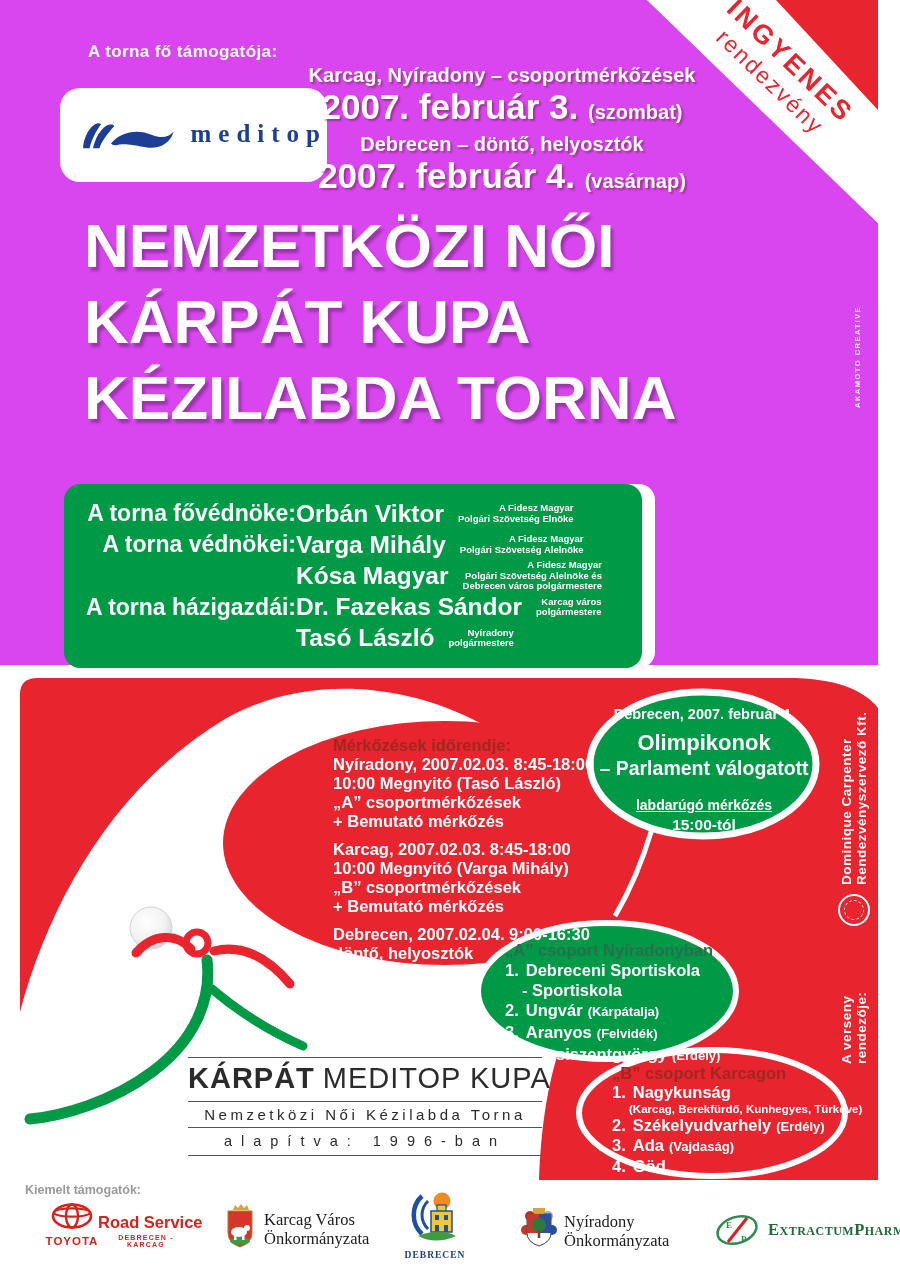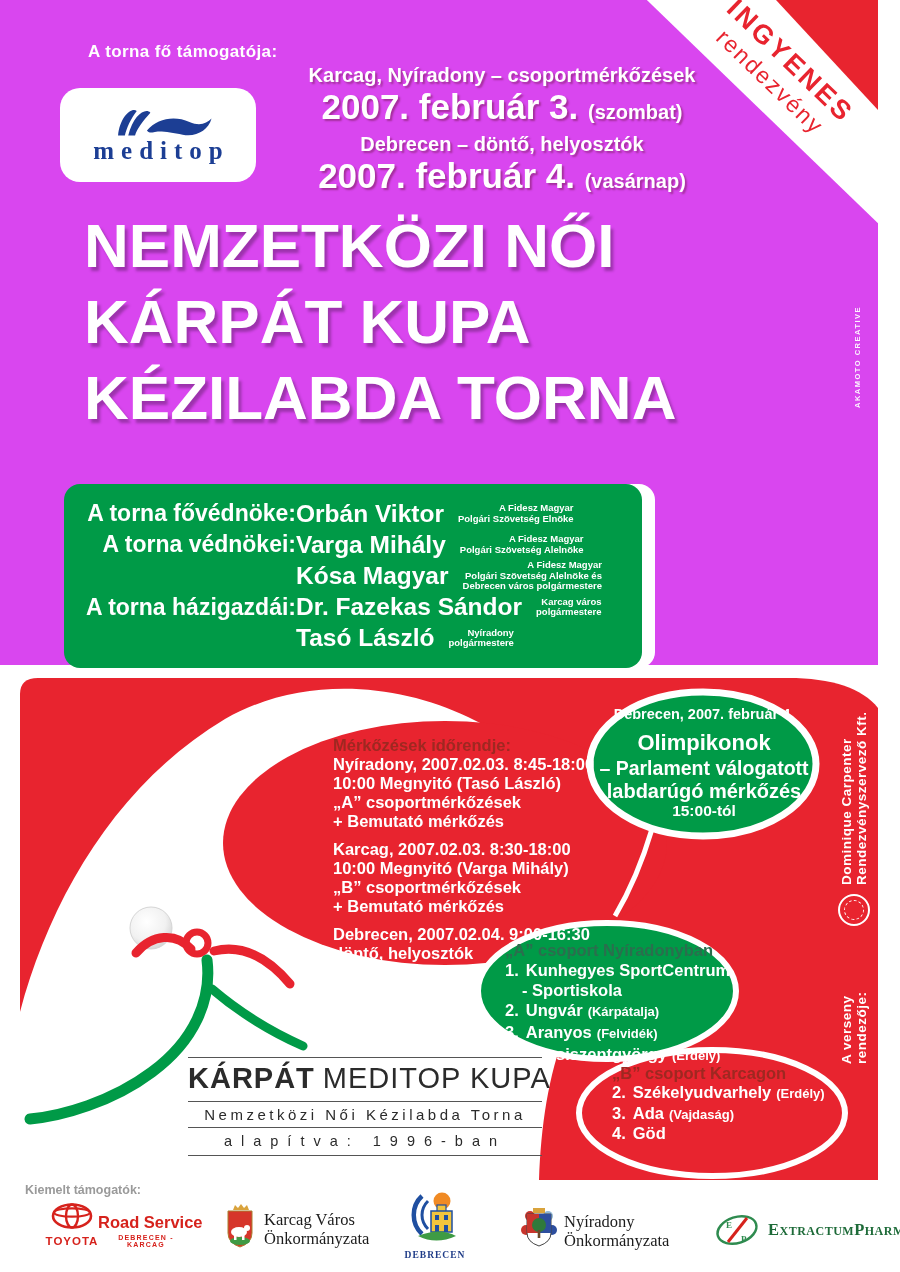--- a/index.html
+++ b/index.html
@@ -2,22 +2,22 @@
 <html><head>
 <meta charset="utf-8">
 <style>
   html,body{margin:0;padding:0;background:#ffffff;}
   .poster{position:relative;width:900px;height:1272px;background:#ffffff;overflow:hidden;
           font-family:"Liberation Sans",sans-serif;}
 
   
   .red-top{position:absolute;left:0;top:0;width:878px;height:665px;background:#d946ef;overflow:hidden;}
   .supporter-label{position:absolute;left:88px;top:42px;color:#fff;font-weight:bold;font-size:17px;letter-spacing:.4px;}
-  .meditop-box{position:absolute;left:60px;top:88px;width:196px;height:94px;background:#fff;border-radius:20px;
-               display:flex;flex-direction:column;align-items:center;justify-content:center;}
+  .meditop-box{position:absolute;left:60px;top:88px;width:267px;height:94px;background:#fff;border-radius:20px;
+               display:flex;flex-direction:row;align-items:center;justify-content:center;}
   .meditop-waves{width:140px;height:34px;}
   .meditop-word{font-family:"Liberation Serif",serif;color:#1C3E94;font-size:25px;font-weight:bold;
                 letter-spacing:7px;padding-left:7px;margin-top:-2px;}
 
   .dates{position:absolute;left:292px;top:62px;width:420px;text-align:center;color:#fff;
          text-shadow:2px 2px 2px rgba(70,0,0,.35);}
   .d-small{font-size:20px;font-weight:bold;line-height:26px;}
   .d-big{font-size:35px;font-weight:bold;line-height:37px;}
   .d-note{font-size:20px;}
 
@@ -49,21 +49,21 @@
   .schedule{position:absolute;left:333px;top:736px;width:310px;color:#fff;font-weight:bold;
             font-size:16.5px;line-height:19px;}
   .sched-header{color:#9E2821;}
   .sched-group{margin-bottom:9px;}
 
   
   .olimp{position:absolute;left:588px;top:706px;width:232px;text-align:center;color:#fff;font-weight:bold;}
   .ol-date{font-size:14.5px;margin-bottom:8px;}
   .ol-t1{font-size:22px;line-height:26px;}
   .ol-t2{font-size:19.5px;line-height:24px;}
-  .ol-s1{font-size:20px;line-height:19px;margin-top:2px;}
+  .ol-s1{font-size:14px;line-height:19px;margin-top:16px;text-decoration:underline;}
   .ol-s2{font-size:15.5px;line-height:19px;}
 
   
   .group-a{position:absolute;left:505px;top:940px;width:242px;}
   .group-b{position:absolute;left:612px;top:1063px;width:262px;}
   .ga-header{color:#2B6E4E;font-weight:bold;font-size:16.5px;line-height:20px;}
   .gb-header{color:#9E2821;font-weight:bold;font-size:16.5px;line-height:20px;}
   .gitem{color:#fff;font-weight:bold;font-size:16.5px;line-height:20px;}
   .group-b .gitem{line-height:19.5px;}
   .gnum{margin-right:7px;}
@@ -219,21 +219,21 @@
     <div class="sched-header">Mérkőzések időrendje:</div>
     <div class="sched-group">
 
     <div class="sched-line">Nyíradony, 2007.02.03.  8:45-18:00</div>
         <div class="sched-line">10:00 Megnyitó (Tasó László)</div>
         <div class="sched-line">„A” csoportmérkőzések</div>
         <div class="sched-line">+ Bemutató mérkőzés</div>
       </div>
     <div class="sched-group">
 
-    <div class="sched-line">Karcag, 2007.02.03.  8:30-18:00</div>
+    <div class="sched-line">Karcag, 2007.02.03.  8:45-18:00</div>
         <div class="sched-line">10:00 Megnyitó (Varga Mihály)</div>
         <div class="sched-line">„B” csoportmérkőzések</div>
         <div class="sched-line">+ Bemutató mérkőzés</div>
       </div>
     <div class="sched-group">
 
     <div class="sched-line">Debrecen, 2007.02.04.  9:00-16:30</div>
         <div class="sched-line">döntő, helyosztók</div>
       </div>
   </div>
@@ -244,21 +244,21 @@
     <div class="ol-t2">– Parlament válogatott</div>
     <div class="ol-s1">labdarúgó mérkőzés</div>
     <div class="ol-s2">15:00-tól</div>
   </div>
 
   <div class="group-a">
     <div class="ga-header">„A” csoport Nyíradonyban</div>
     <div>
 
         <div class="gitem">
-          <span class="gnum">1.</span><span class="gmain">Kunhegyes SportCentrum</span>
+          <span class="gnum">1.</span><span class="gmain">Debreceni Sportiskola</span>
           <div class="gline2">- Sportiskola</div>
           
         </div>
 
         <div class="gitem">
           <span class="gnum">2.</span><span class="gmain">Ungvár</span><span class="gnote">(Kárpátalja)</span>
           
           
         </div>
 
@@ -273,20 +273,25 @@
           
           
         </div>
       </div>
   </div>
 
   <div class="group-b">
     <div class="gb-header">„B” csoport Karcagon</div>
     <div>
 
+        <div class="gitem">
+          <span class="gnum">1.</span><span class="gmain">Nagykunság</span>
+          
+          <div class="gsub">(Karcag, Berekfürdő, Kunhegyes, Türkeve)</div>
+        </div>
 
         <div class="gitem">
           <span class="gnum">2.</span><span class="gmain">Székelyudvarhely</span><span class="gnote">(Erdély)</span>
           
           
         </div>
 
         <div class="gitem">
           <span class="gnum">3.</span><span class="gmain">Ada</span><span class="gnote">(Vajdaság)</span>
           

